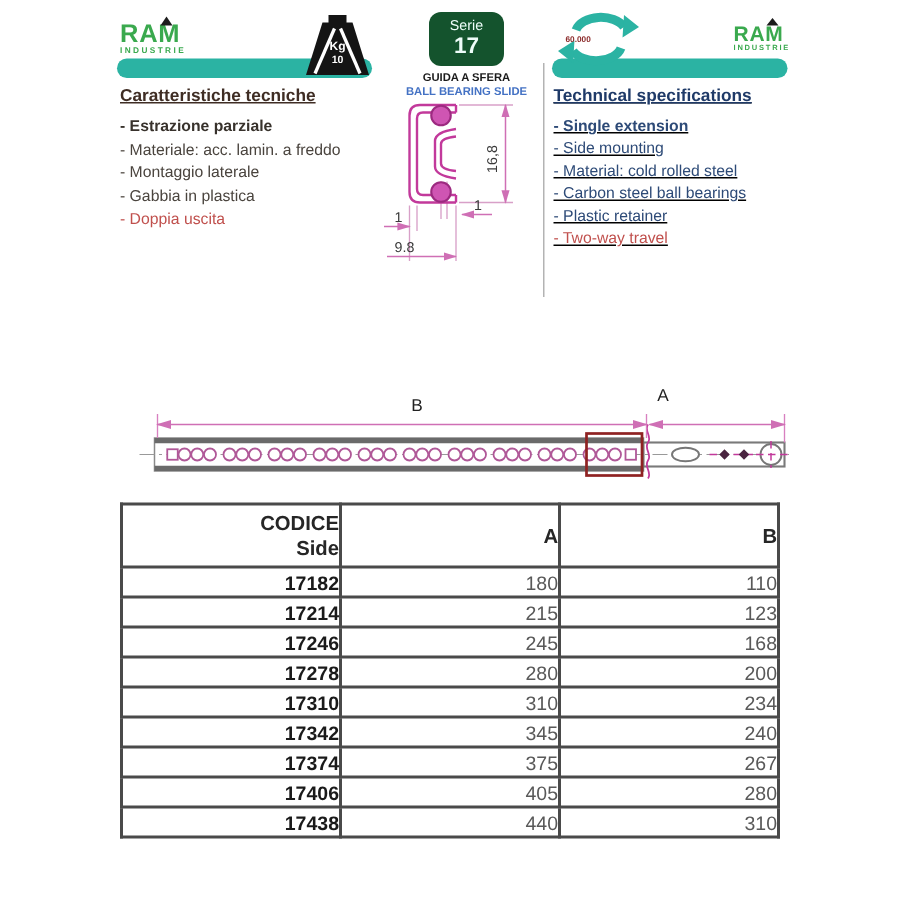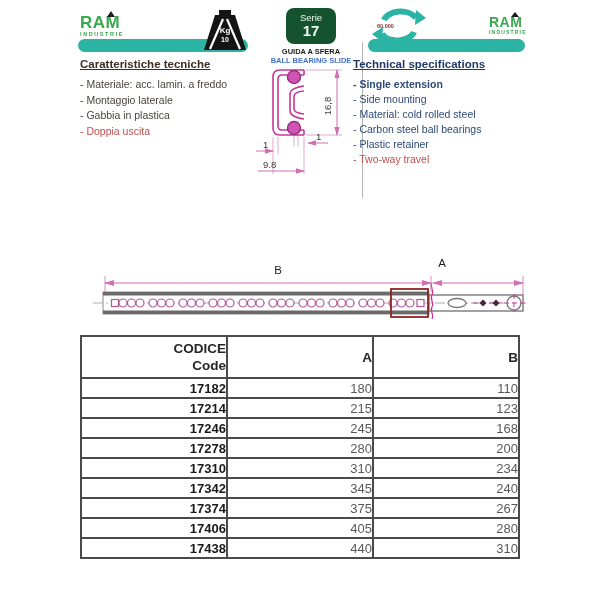--- a/index.html
+++ b/index.html
@@ -28,21 +28,21 @@
                background:#14532d;color:#eefdf9;text-align:center;}
   .serie-badge .l1{font-size:9.5px;margin-top:4px;}
   .serie-badge .l2{font-size:15px;font-weight:bold;line-height:15px;}
 
   .subtitle-block{position:absolute;left:246px;top:47px;width:130px;text-align:center;line-height:9px;}
   .sub-it{font-size:7.5px;font-weight:bold;color:#1a1a1a;}
   .sub-en{font-size:7.5px;font-weight:bold;color:#4472c4;}
 
   
   .specs-it{position:absolute;left:80px;top:58px;width:174px;}
-  .specs-en{position:absolute;left:353px;top:58px;width:156px;}
+  .specs-en{position:absolute;left:369px;top:58px;width:156px;text-decoration:underline;}
   .spec-title{font-size:11.5px;font-weight:bold;text-decoration:underline;margin-bottom:7px;}
   .specs-it .spec-title{color:#3f2d24;}
   .specs-en .spec-title{color:#1f3a68;}
   .spec-item{font-size:10.5px;line-height:15.5px;color:#4a443e;padding-left:8px;text-indent:-8px;}
   .specs-en .spec-item{color:#2d4a77;line-height:15px;}
   .spec-item.bold{font-weight:bold;}
   .specs-it .spec-item.bold{color:#38322c;}
   .spec-item.red{color:#c0504d;}
 
   .divider-v{position:absolute;left:362px;top:42px;width:1px;height:156px;background:#b3b3b3;}
@@ -107,20 +107,21 @@
   </div>
 
   <div class="logo small" style="left:489px;top:15px;">
     <div class="ram">RAM</div>
     <span class="tri"></span>
     <div class="industrie">INDUSTRIE</div>
   </div>
 
   <div class="specs-it">
     <div class="spec-title">Caratteristiche tecniche</div>
+    <div class="spec-item bold">- Estrazione parziale</div>
     <div class="spec-item">- Materiale: acc. lamin. a freddo</div>
     <div class="spec-item">- Montaggio laterale</div>
     <div class="spec-item">- Gabbia in plastica</div>
     <div class="spec-item red">- Doppia uscita</div>
   </div>
 
   <div class="divider-v"></div>
 
   <div class="specs-en">
     <div class="spec-title">Technical specifications</div>
@@ -249,21 +250,21 @@
       <text x="203" y="22" font-size="11.5" fill="#222222" text-anchor="middle">B</text>
       <text x="367" y="15" font-size="11.5" fill="#222222" text-anchor="middle">A</text>
     </svg>
   </div>
 
   <table class="spec-table">
     <thead>
       <tr>
         <th>
           <div>CODICE</div>
-          <div>Code</div>
+          <div>Side</div>
         </th>
         <th>A</th>
         <th>B</th>
       </tr>
     </thead>
     <tbody>
       <tr>
         <td class="code">17182</td>
         <td>180</td>
         <td>110</td>

